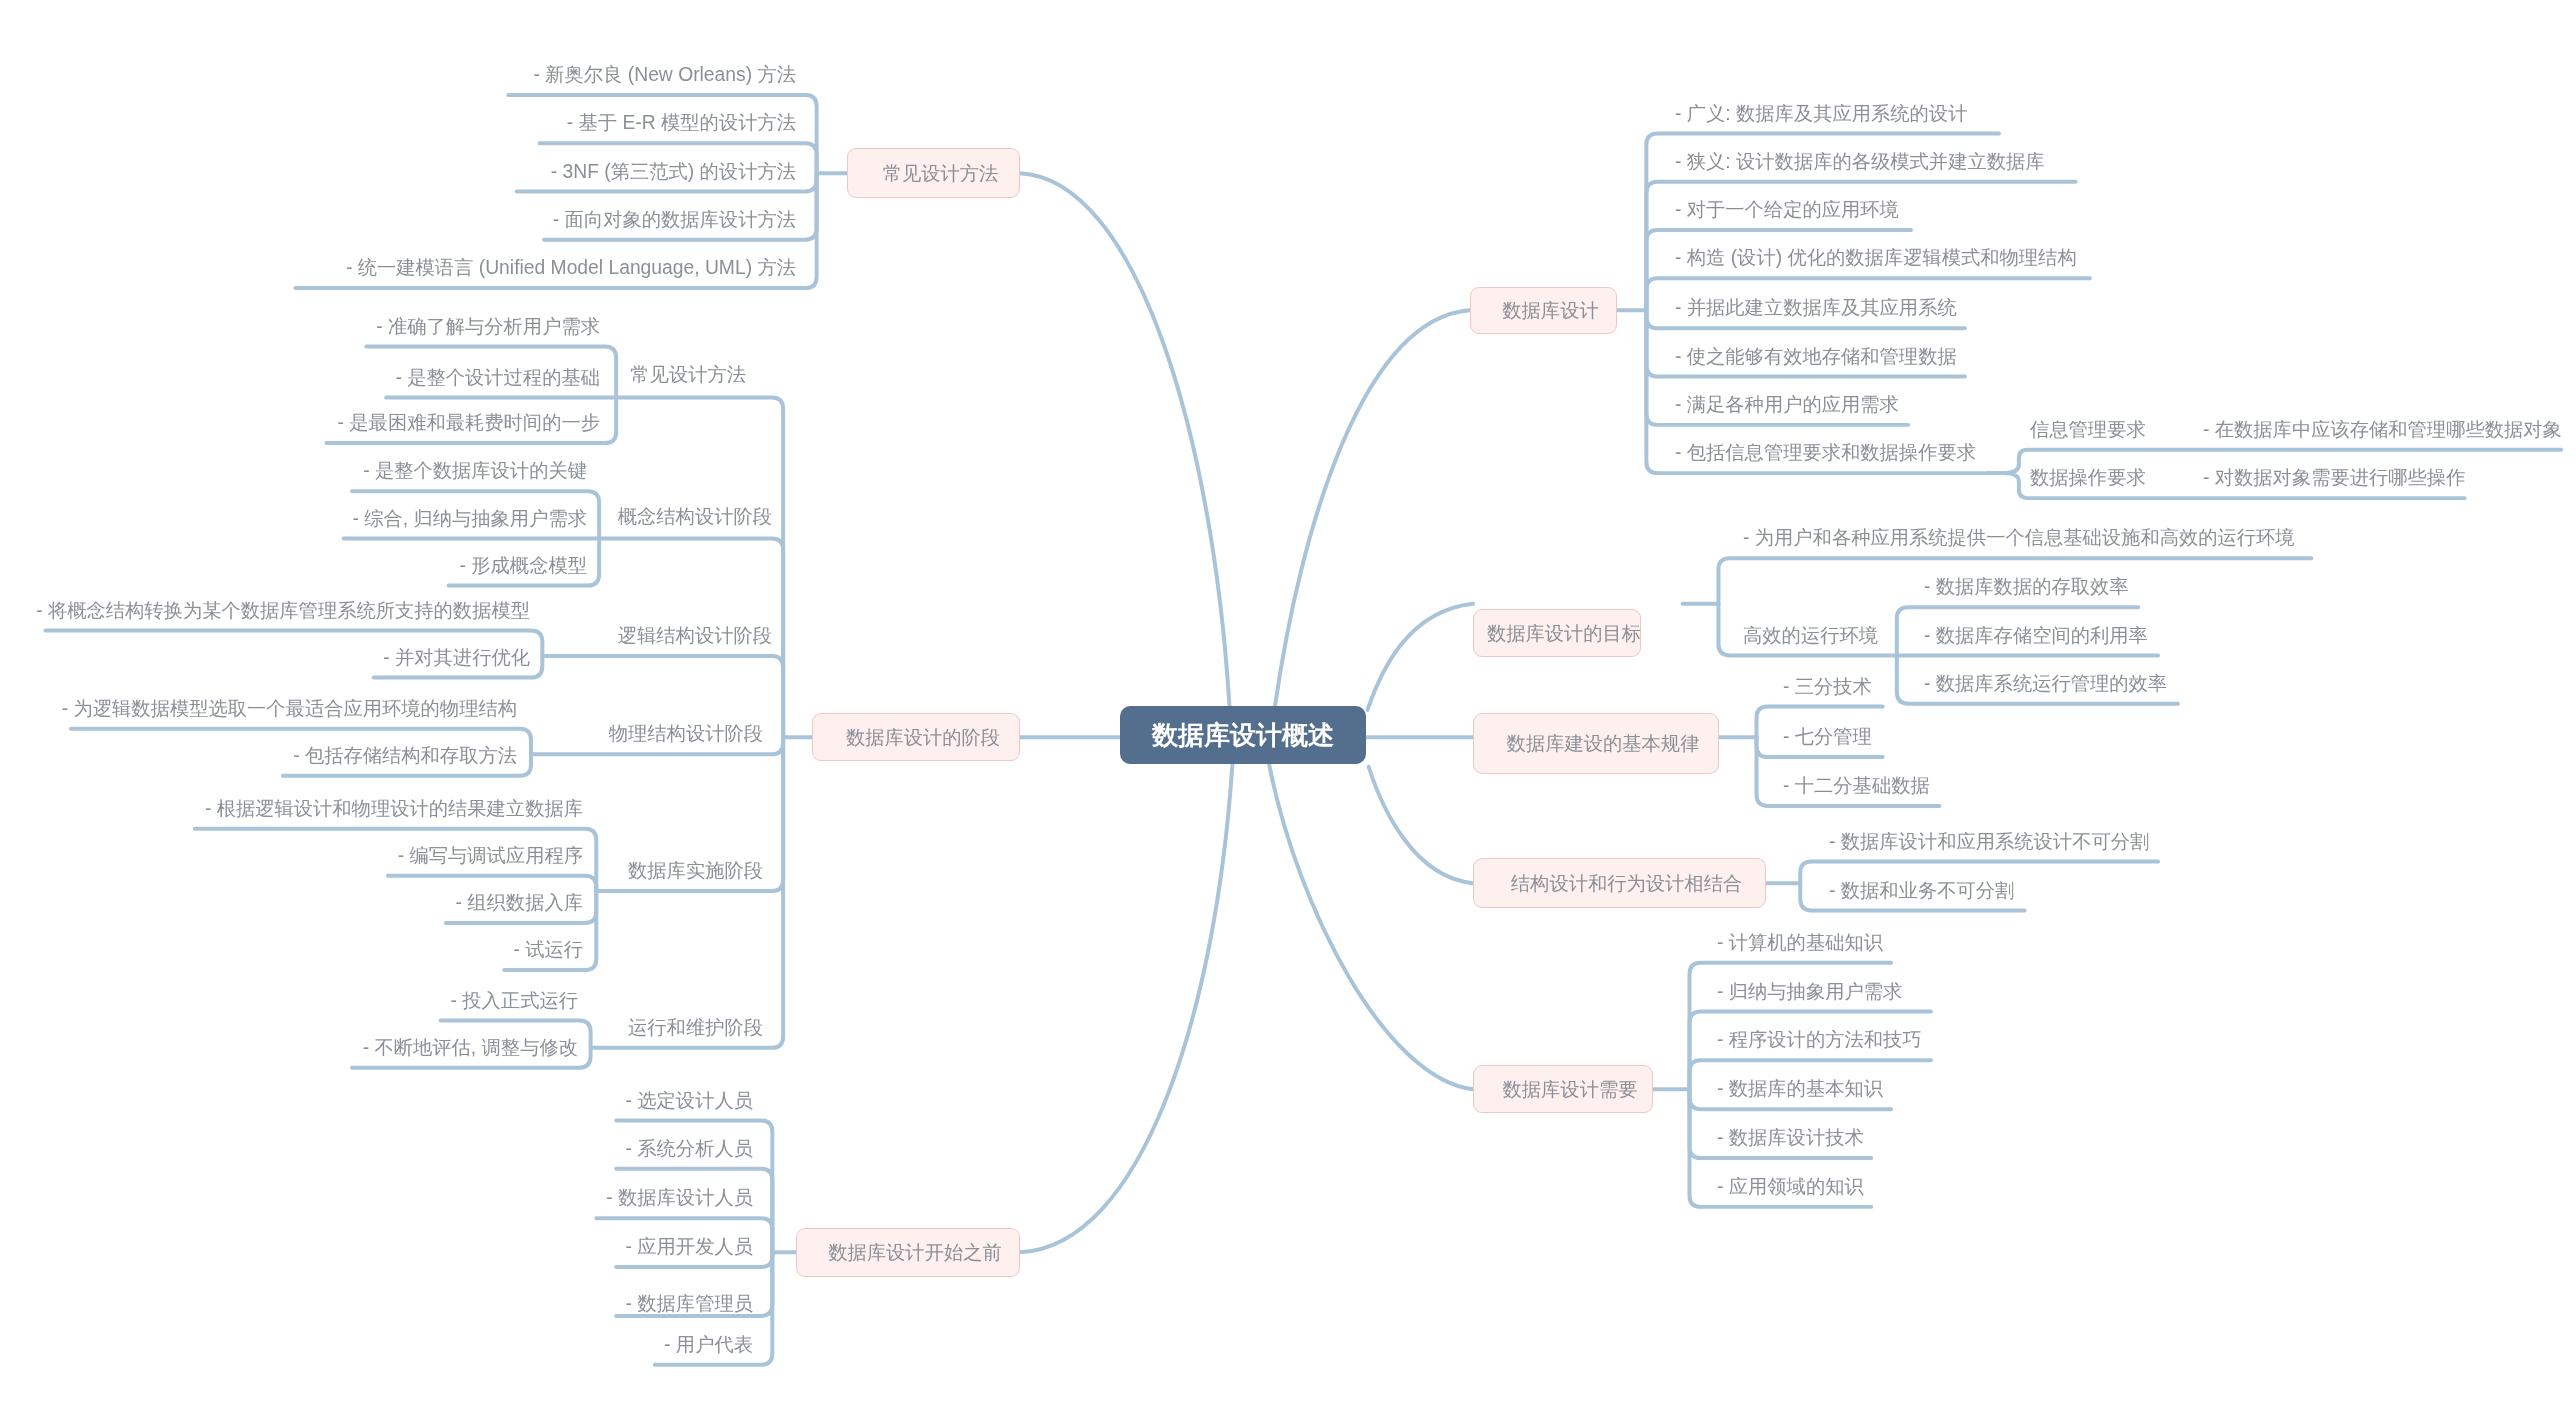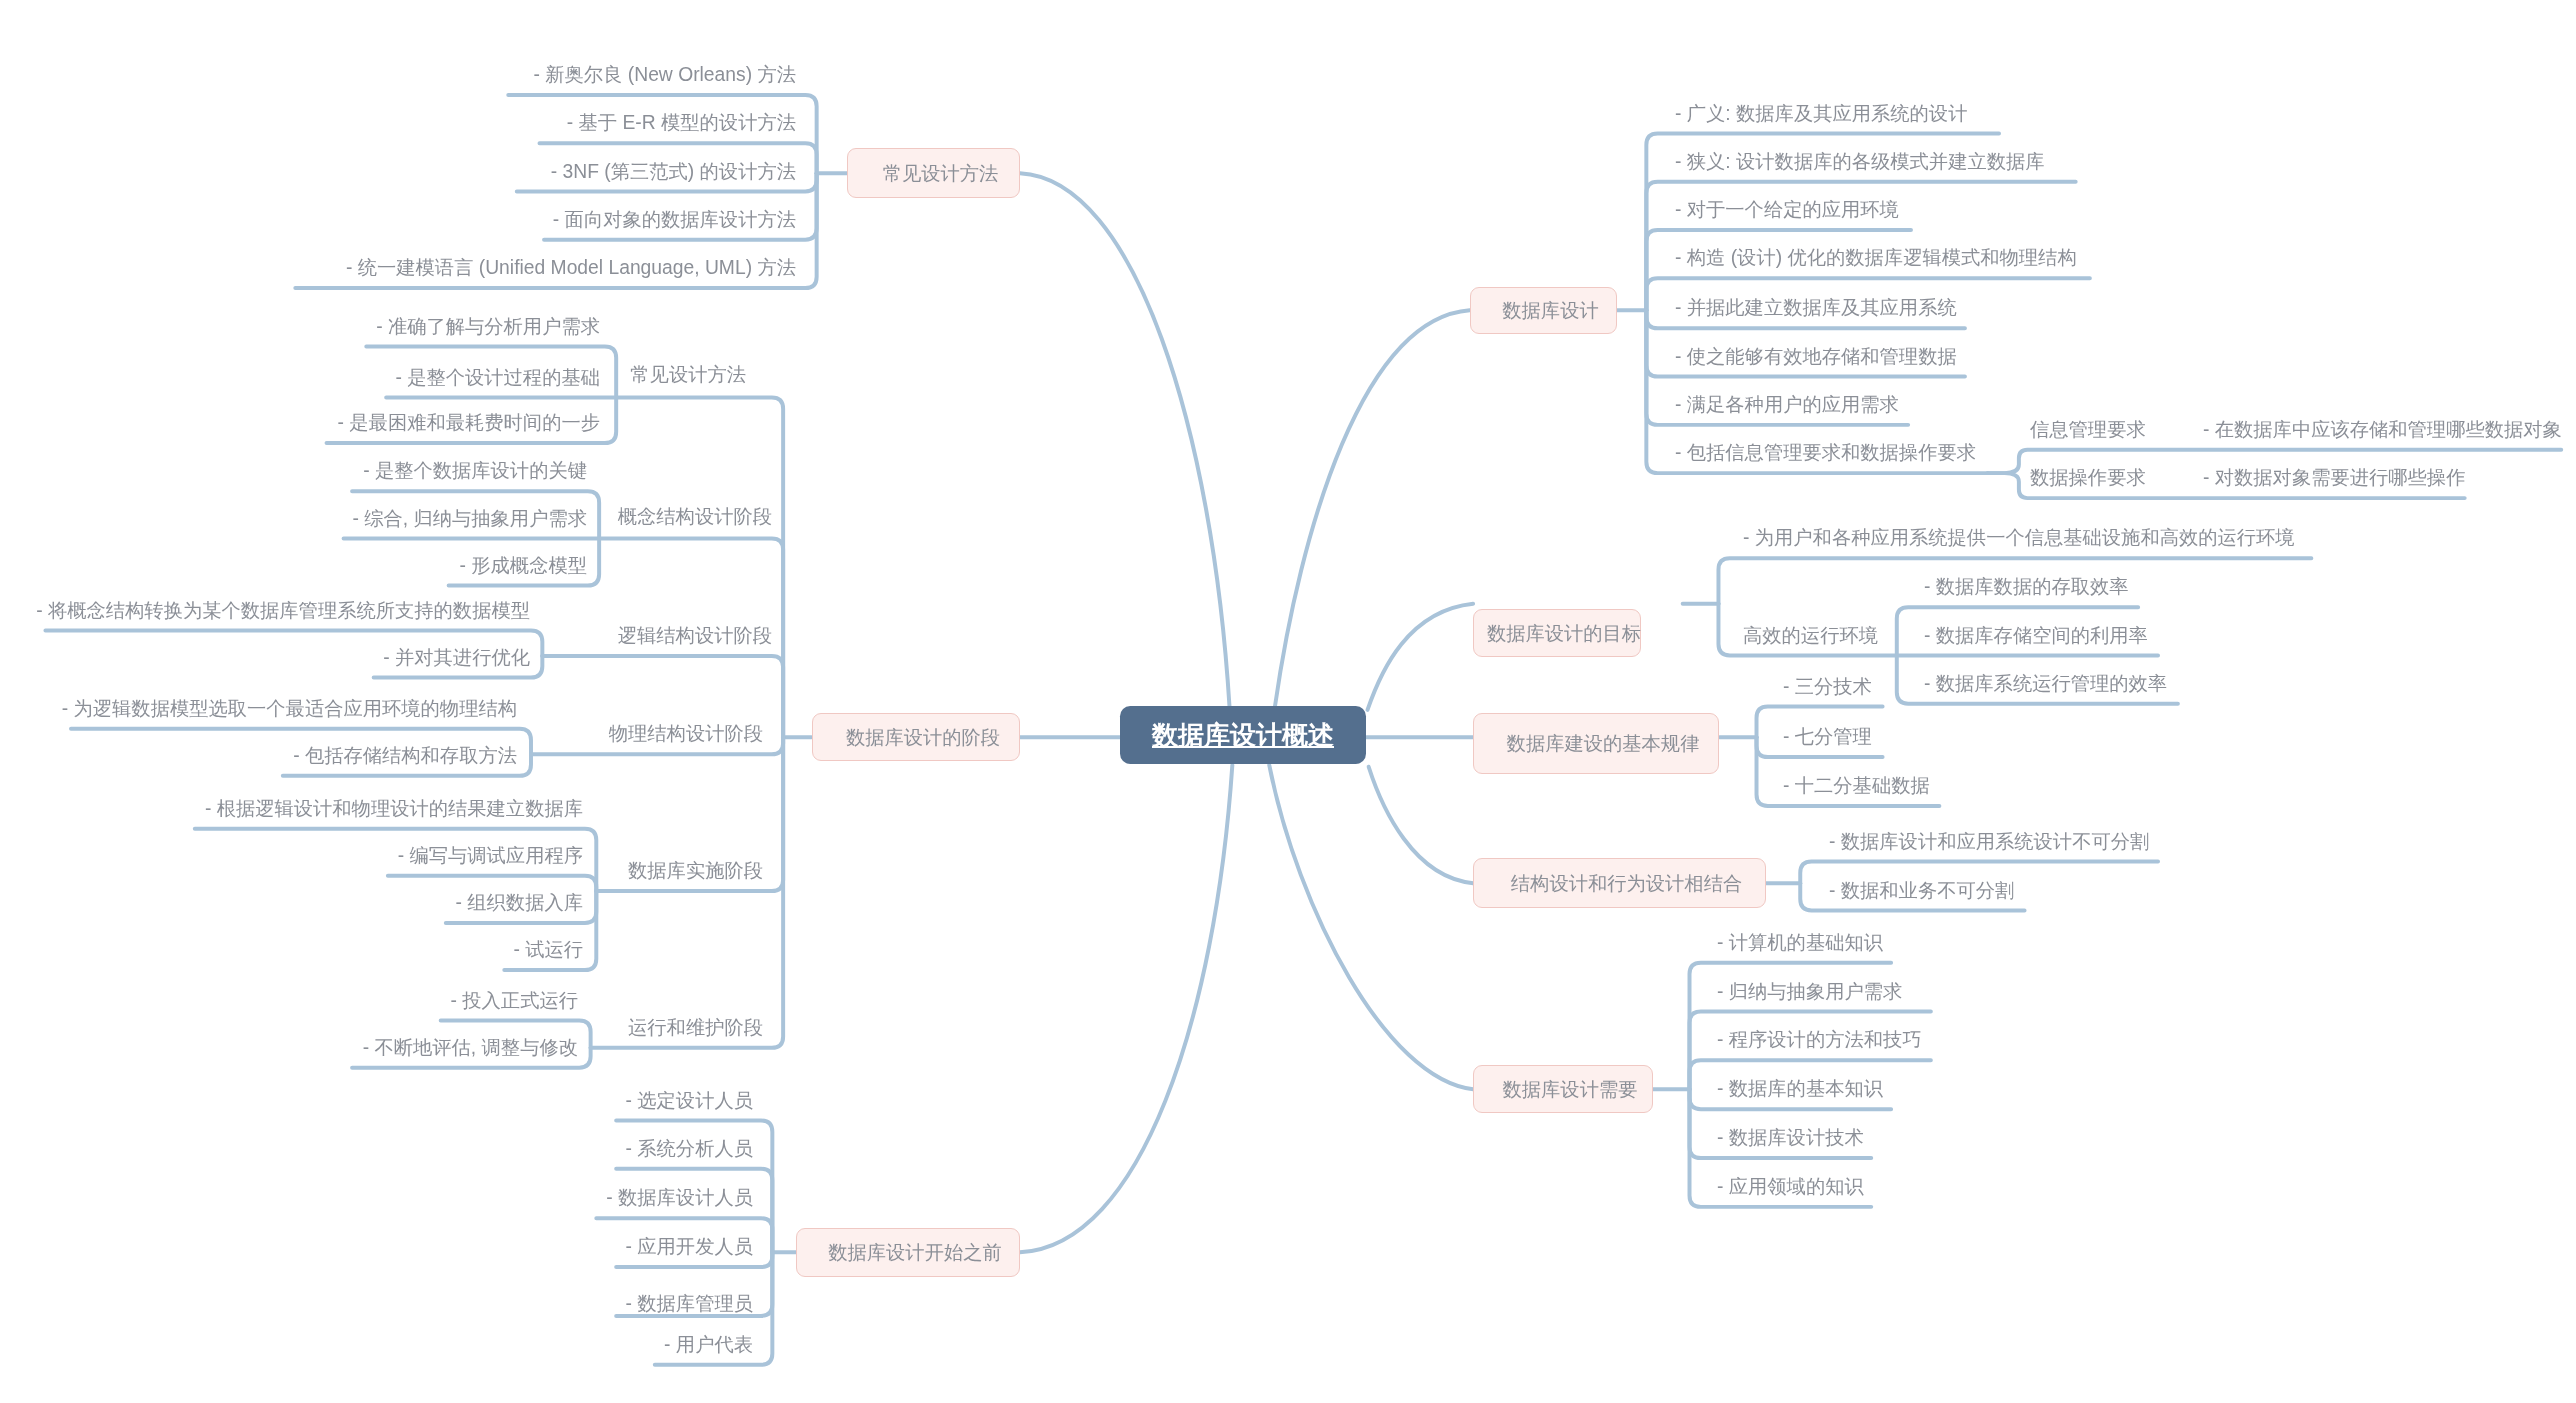--- a/index.html
+++ b/index.html
@@ -17,21 +17,21 @@
     position:absolute;font-size:19.3px;line-height:24px;color:var(--node_text);white-space:nowrap;
   }
   .pinkbox{
     position:absolute;display:flex;align-items:center;justify-content:center;
     background:var(--branch_fill);border:1.7px solid var(--branch_border);border-radius:9px;
     font-size:19.3px;color:var(--node_text);white-space:nowrap;box-sizing:border-box;padding-left:14px;
   }
   .rootbox{
     position:absolute;display:flex;align-items:center;justify-content:center;
     background:var(--root_fill);border-radius:10.2px;font-size:26px;font-weight:600;
-    color:var(--root_text);white-space:nowrap;box-sizing:border-box;text-decoration:underline;
+    color:var(--root_text);white-space:nowrap;box-sizing:border-box;
   }
 </style>
 </head>
 <body>
 
 <svg id="wires" width="2576" height="1404" viewBox="0 0 4536 2472">
 
   <path d="M1796 305 C2000 315 2135 760 2165 1244"></path>
   <path d="M1796 1298 L1972 1298"></path>
   <path d="M1796 2205 C2010 2195 2140 1790 2170 1347"></path>

